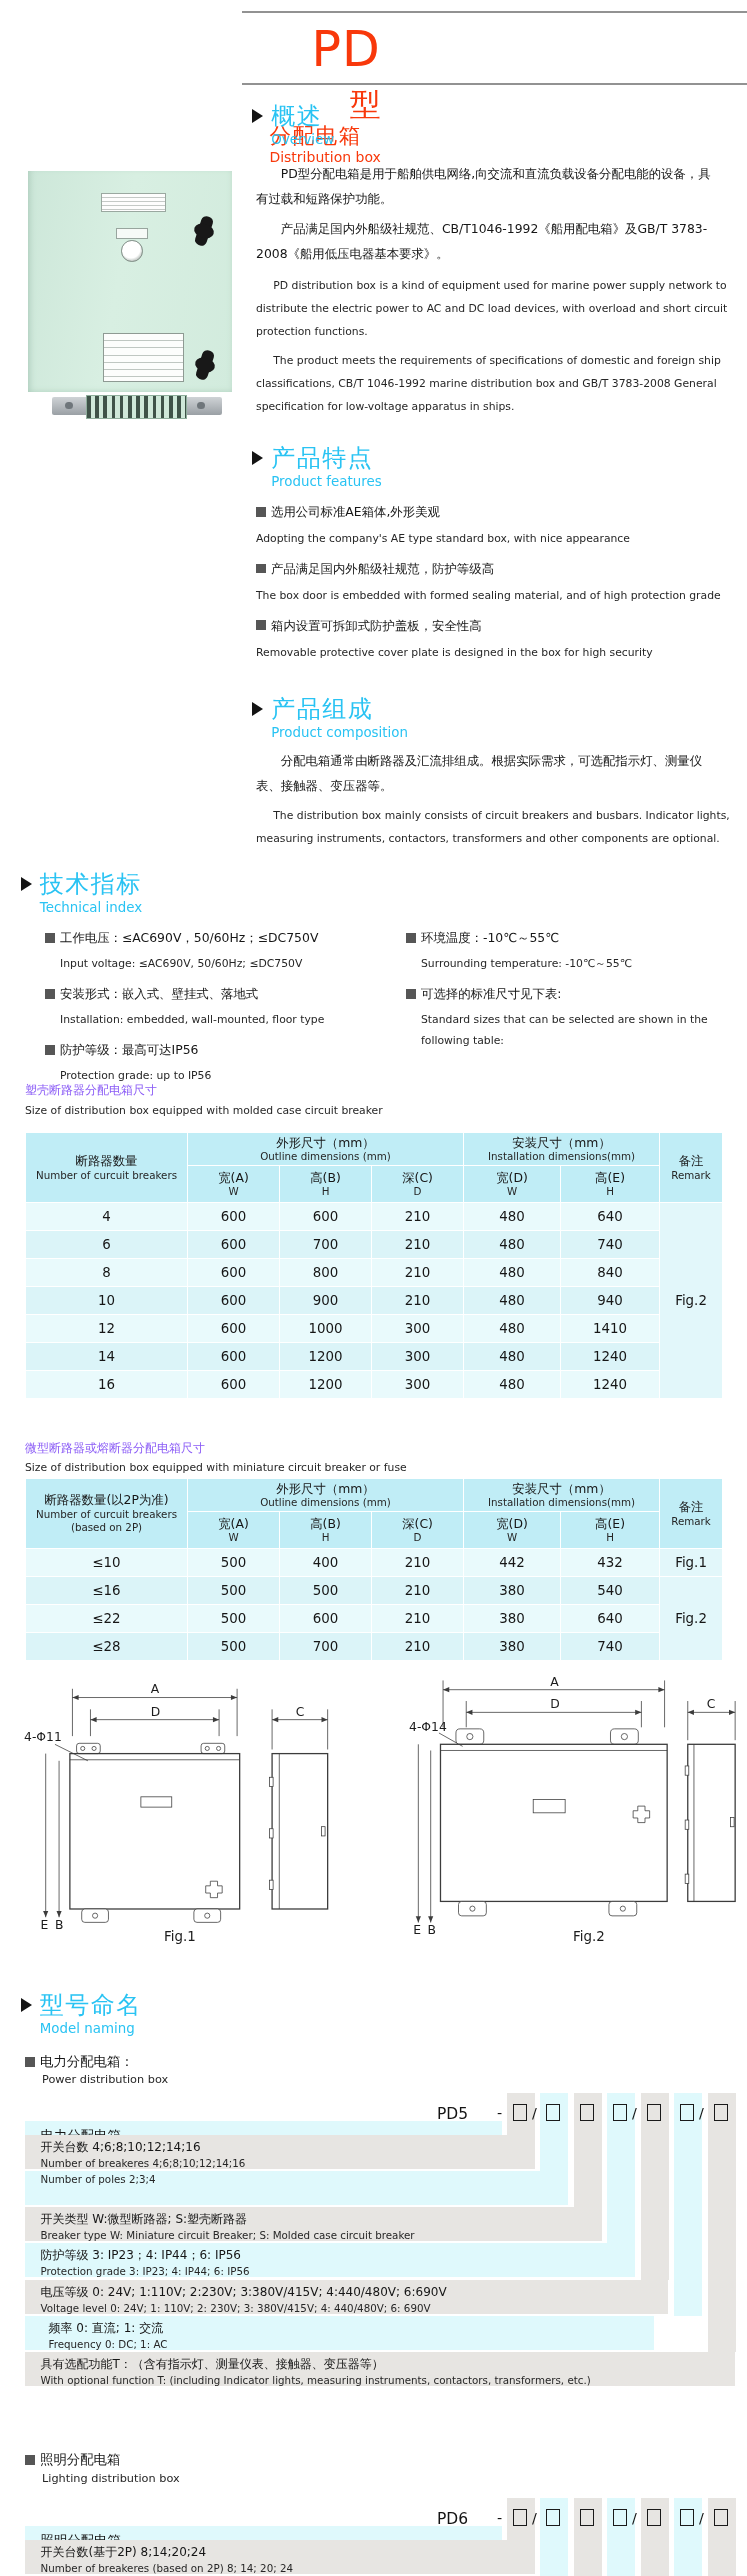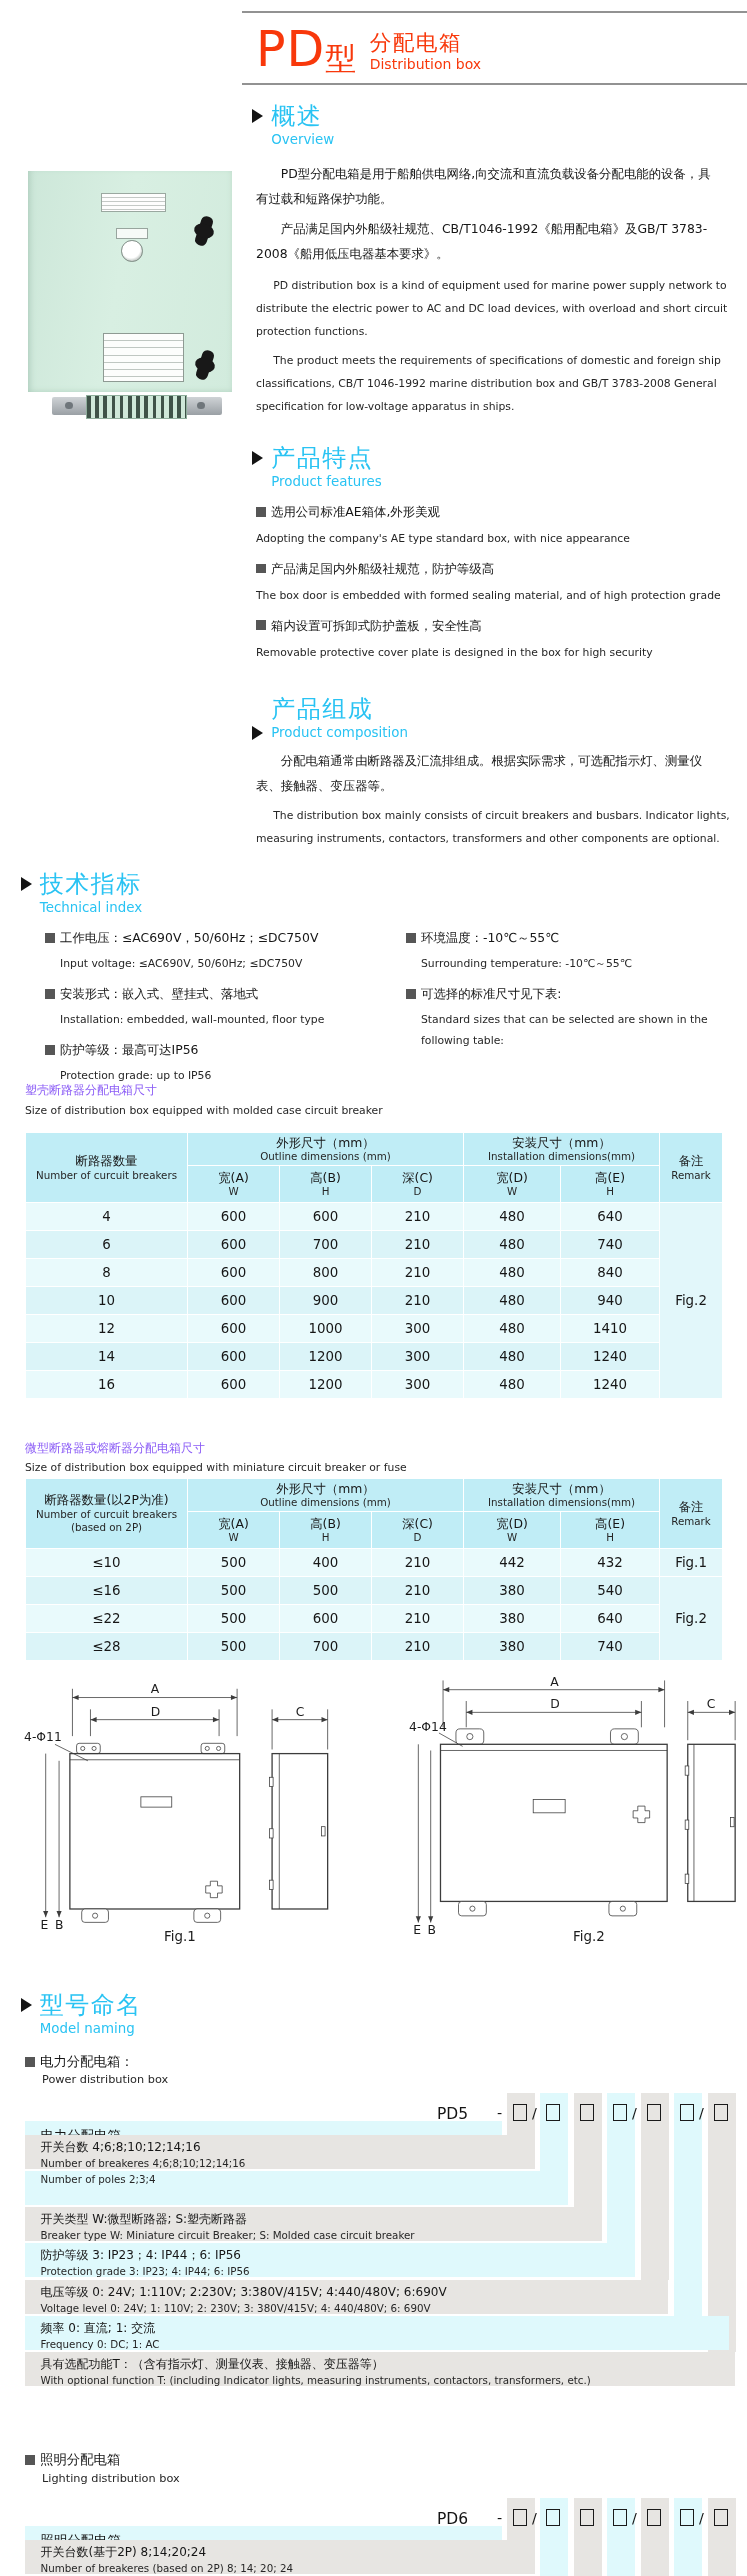--- a/index.html
+++ b/index.html
@@ -3,21 +3,21 @@
 <meta charset="utf-8">
 <style>
   * { margin:0; padding:0; box-sizing:border-box; }
   body { background:#fff; font-family:"DejaVu Sans","Liberation Sans",sans-serif; }
   #page { position:relative; width:747px; height:3628px; background:#fff; overflow:hidden; }
   .abs { position:absolute; }
   .pre { white-space:pre-line; }
   .rule { position:absolute; height:2.1px; background:#929292; }
 
   
-  .brand { position:absolute; display:flex; align-items:flex-start; color:#f8380b; }
+  .brand { position:absolute; display:flex; align-items:flex-end; color:#f8380b;flex-direction:column; }
   .brand .pd { font-size:49px; line-height:0.95; letter-spacing:1px; }
   .brand .xing { font-size:31px; line-height:1; margin-top:15.5px; }
   .brand .tstack { margin-left:13.4px; margin-top:4.1px; }
   .brand .tcn { font-size:21.6px; line-height:1.1; letter-spacing:1.5px; }
   .brand .ten { font-size:14px; margin-top:1px; }
 
   .sec-head { position:absolute; display:flex; gap:8.2px; }
   .sec-head .tri { width:0; height:0; border-left:11.3px solid #141414; border-top:7.2px solid transparent; border-bottom:7.2px solid transparent; margin-top:5.2px; }
   .sec-tcn { font-size:24px; color:#29c3f3; letter-spacing:1.5px; line-height:1.05; }
   .sec-ten { font-size:13.4px; color:#29c3f3; margin-top:3.1px; }
@@ -151,21 +151,21 @@
   </div>
   <div class="abs" style="left:256px; top:504px; width:494px;">
     <div class="feat-cn"><span class="bullet-sq"></span><span>选用公司标准AE箱体,外形美观</span></div>
     <div class="feat-en">Adopting the company's AE type standard box, with nice appearance</div>
     <div class="feat-cn"><span class="bullet-sq"></span><span>产品满足国内外船级社规范，防护等级高</span></div>
     <div class="feat-en">The box door is embedded with formed sealing material, and of high protection grade</div>
     <div class="feat-cn"><span class="bullet-sq"></span><span>箱内设置可拆卸式防护盖板，安全性高</span></div>
     <div class="feat-en">Removable protective cover plate is designed in the box for high security</div>
   </div>
 
-  <div class="sec-head" style="left:252px; top:697px;align-items:flex-end;">
+  <div class="sec-head" style="left:252px; top:697px;">
     <div class="tri"></div>
     <div>
       <div class="sec-tcn">产品组成</div>
       <div class="sec-ten">Product composition</div>
     </div>
   </div>
   <div class="abs" style="left:256px; top:748px; width:494px;">
     <div class="cnp pre ind">分配电箱通常由断路器及汇流排组成。根据实际需求，可选配指示灯、测量仪
 表、接触器、变压器等。</div>
     <div class="enp pre ind-en" style="margin-top:6.2px;">The distribution box mainly consists of circuit breakers and busbars. Indicator lights,
@@ -549,21 +549,21 @@
         <div class="ren">Breaker type W: Miniature circuit Breaker; S: Molded case circuit breaker</div>
       </div>
     <div class="nm-row cyan" style="top:150px; width:610px; height:34px;">
         <div class="rcn">防护等级  3: IP23；4: IP44；6: IP56</div>
         <div class="ren">Protection grade  3: IP23; 4: IP44; 6: IP56</div>
       </div>
     <div class="nm-row gray" style="top:187px; width:643px; height:34px;">
         <div class="rcn">电压等级  0: 24V; 1:110V; 2:230V; 3:380V/415V; 4:440/480V; 6:690V</div>
         <div class="ren">Voltage level  0: 24V; 1: 110V; 2: 230V; 3: 380V/415V; 4: 440/480V; 6: 690V</div>
       </div>
-    <div class="nm-row cyan" style="top:223px; width:704px; height:34px;">
+    <div class="nm-row cyan" style="top:223px; width:629px; height:34px;padding-left:8px;">
         <div class="rcn">频率  0: 直流; 1: 交流</div>
         <div class="ren">Frequency  0: DC; 1: AC</div>
       </div>
     <div class="nm-row gray" style="top:259px; width:710px; height:34px;">
         <div class="rcn">具有选配功能T：（含有指示灯、测量仪表、接触器、变压器等）</div>
         <div class="ren">With optional function T: (including Indicator lights, measuring instruments, contactors, transformers, etc.)</div>
       </div>
   </div>
 
   <div class="nm-bullet-cn" style="left:25px; top:2451px;"><span class="bullet-sq"></span><span>照明分配电箱</span></div>

